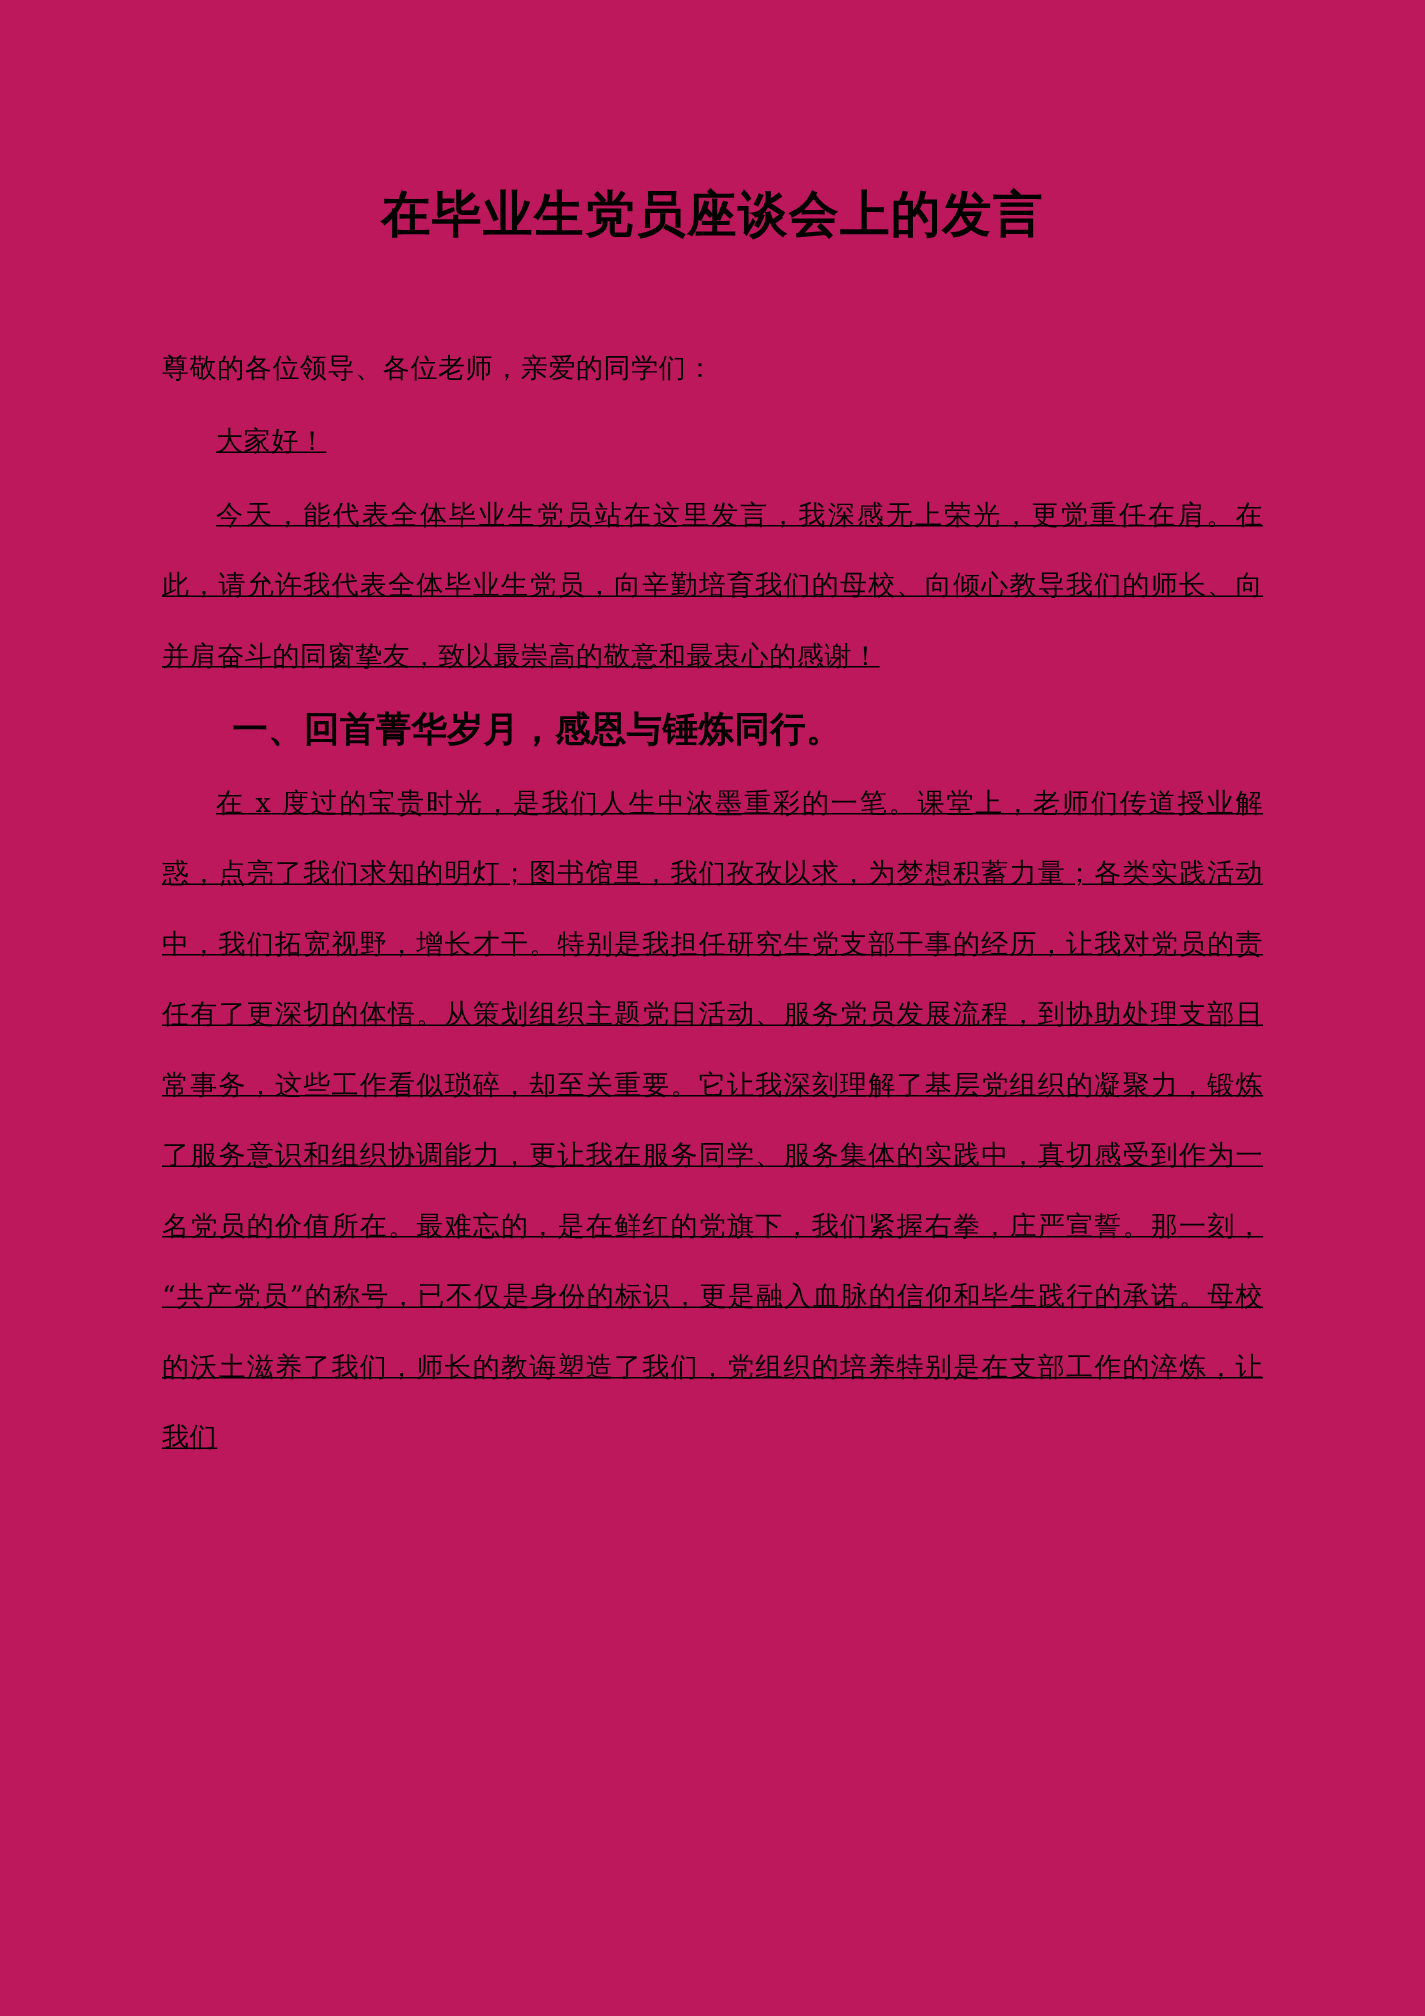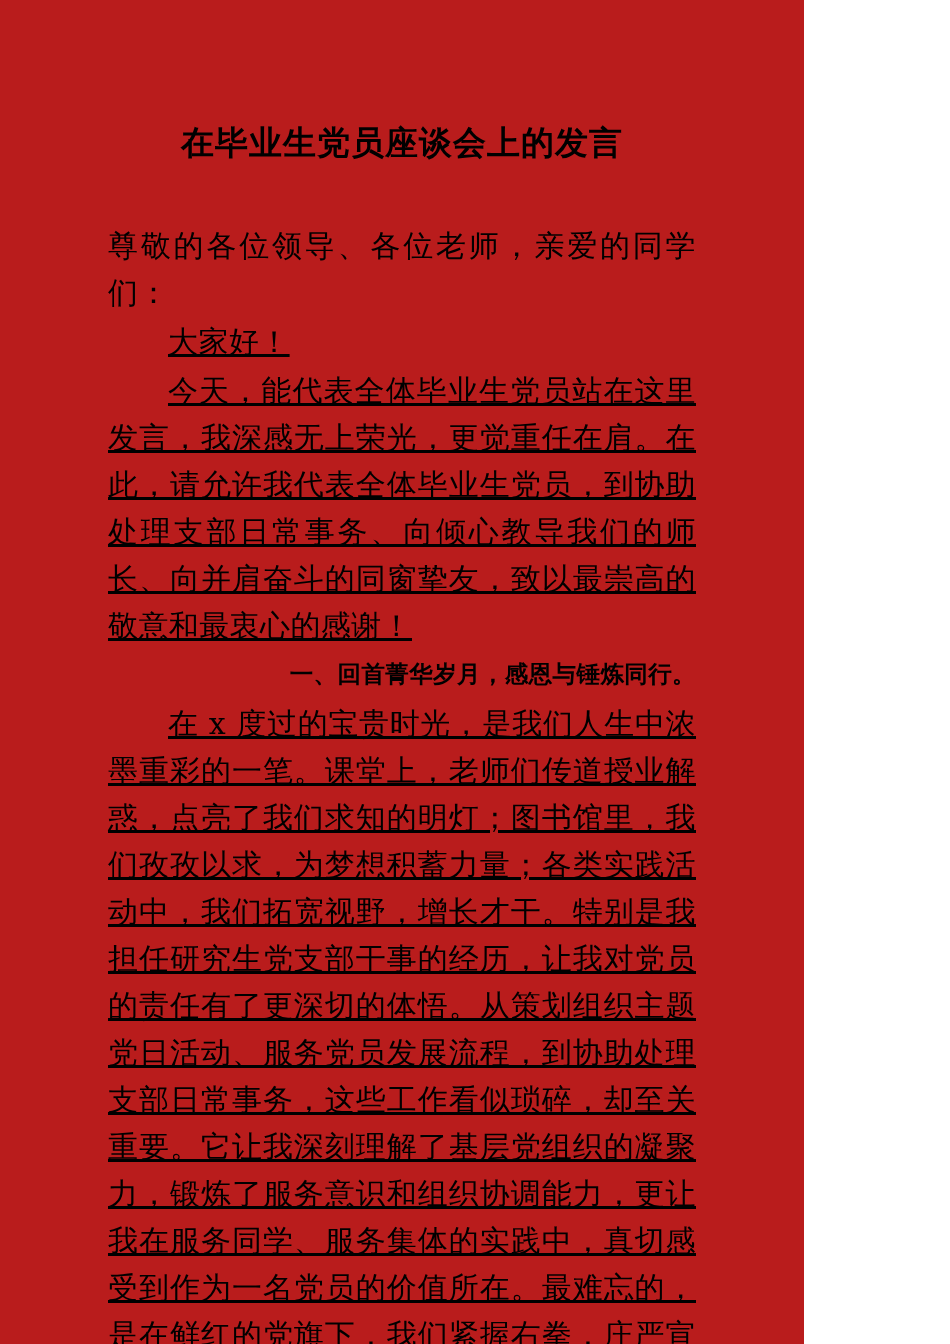--- a/index.html
+++ b/index.html
@@ -2,65 +2,64 @@
 <html lang="zh"><head>
 <meta charset="utf-8">
 <style>
   html, body {
     margin: 0;
     padding: 0;
     background: #ffffff;
   }
   .page {
     position: relative;
-    width: 804px;
+    width: 950px;
     height: 1344px;
-    background: #b91c1c;
+    background: #be185d;
     box-sizing: border-box;
     padding: 120px 108px 60px 108px;
     font-family: "DejaVu Serif", "Liberation Serif", serif;
     color: #000000;
     overflow: hidden;
   }
   .doc-title {
     font-family: "DejaVu Sans", "Liberation Sans", sans-serif;
     font-size: 33px;
     font-weight: bold;
     text-align: center;
     letter-spacing: 1px;
     margin: 0 0 56px 0;
     line-height: 1.4;
   }
   .para {
-    font-size: 30px;
+    font-size: 18px;
     line-height: 47px;
     text-align: justify;
     text-justify: inter-ideograph;
     margin: 0 0 2px 0;
     letter-spacing: 0.4px;
   }
   .indent {
     text-indent: 2em;
     text-decoration: underline;
   }
   .heading {
     font-family: "DejaVu Sans", "Liberation Sans", sans-serif;
     font-weight: bold;
     font-size: 23.5px;
     line-height: 47px;
     text-indent: 2em;
     margin: 0 0 2px 0;
     letter-spacing: 0.4px;
-    text-align: right;
   }
 </style>
 </head>
 <body>
 
 <div class="page">
   <h1 class="doc-title">在毕业生党员座谈会上的发言</h1>
 
   <p class="para">尊敬的各位领导、各位老师，亲爱的同学们：</p>
   <p class="para indent">大家好！</p>
-  <p class="para indent">今天，能代表全体毕业生党员站在这里发言，我深感无上荣光，更觉重任在肩。在此，请允许我代表全体毕业生党员，到协助处理支部日常事务、向倾心教导我们的师长、向并肩奋斗的同窗挚友，致以最崇高的敬意和最衷心的感谢！</p>
+  <p class="para indent">今天，能代表全体毕业生党员站在这里发言，我深感无上荣光，更觉重任在肩。在此，请允许我代表全体毕业生党员，向辛勤培育我们的母校、向倾心教导我们的师长、向并肩奋斗的同窗挚友，致以最崇高的敬意和最衷心的感谢！</p>
   <p class="heading">一、回首菁华岁月，感恩与锤炼同行。</p>
   <p class="para indent">在 x 度过的宝贵时光，是我们人生中浓墨重彩的一笔。课堂上，老师们传道授业解惑，点亮了我们求知的明灯；图书馆里，我们孜孜以求，为梦想积蓄力量；各类实践活动中，我们拓宽视野，增长才干。特别是我担任研究生党支部干事的经历，让我对党员的责任有了更深切的体悟。从策划组织主题党日活动、服务党员发展流程，到协助处理支部日常事务，这些工作看似琐碎，却至关重要。它让我深刻理解了基层党组织的凝聚力，锻炼了服务意识和组织协调能力，更让我在服务同学、服务集体的实践中，真切感受到作为一名党员的价值所在。最难忘的，是在鲜红的党旗下，我们紧握右拳，庄严宣誓。那一刻，“共产党员”的称号，已不仅是身份的标识，更是融入血脉的信仰和毕生践行的承诺。母校的沃土滋养了我们，师长的教诲塑造了我们，党组织的培养特别是在支部工作的淬炼，让我们</p>
 </div>
 
 </body></html>

